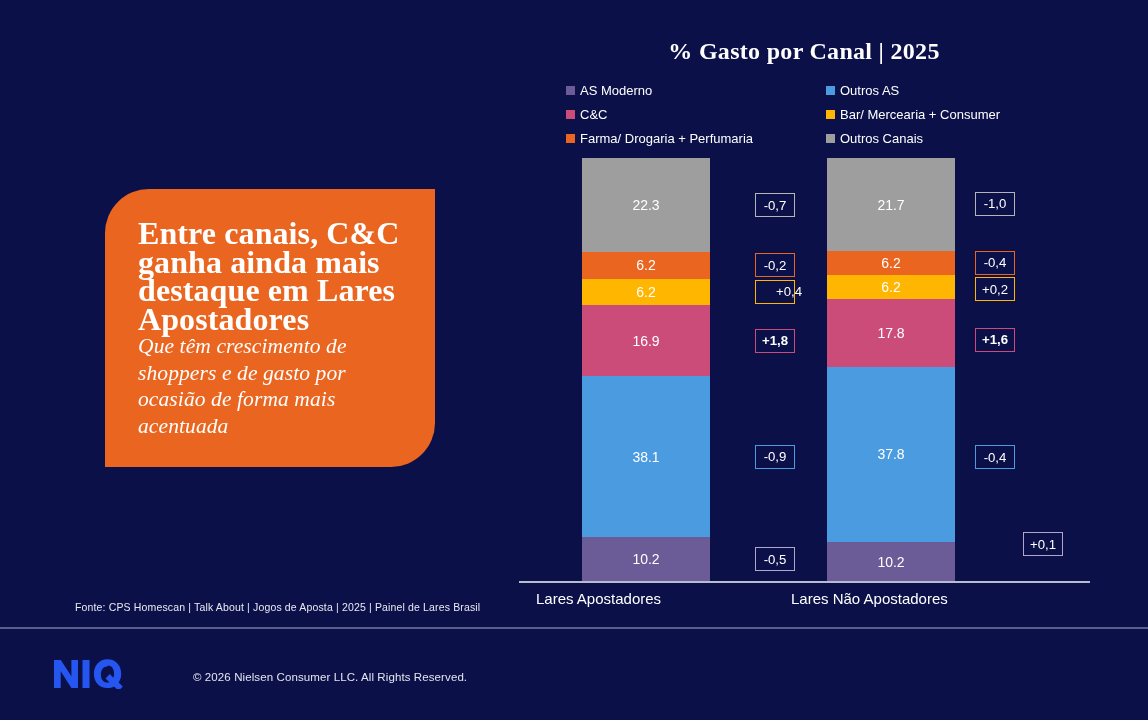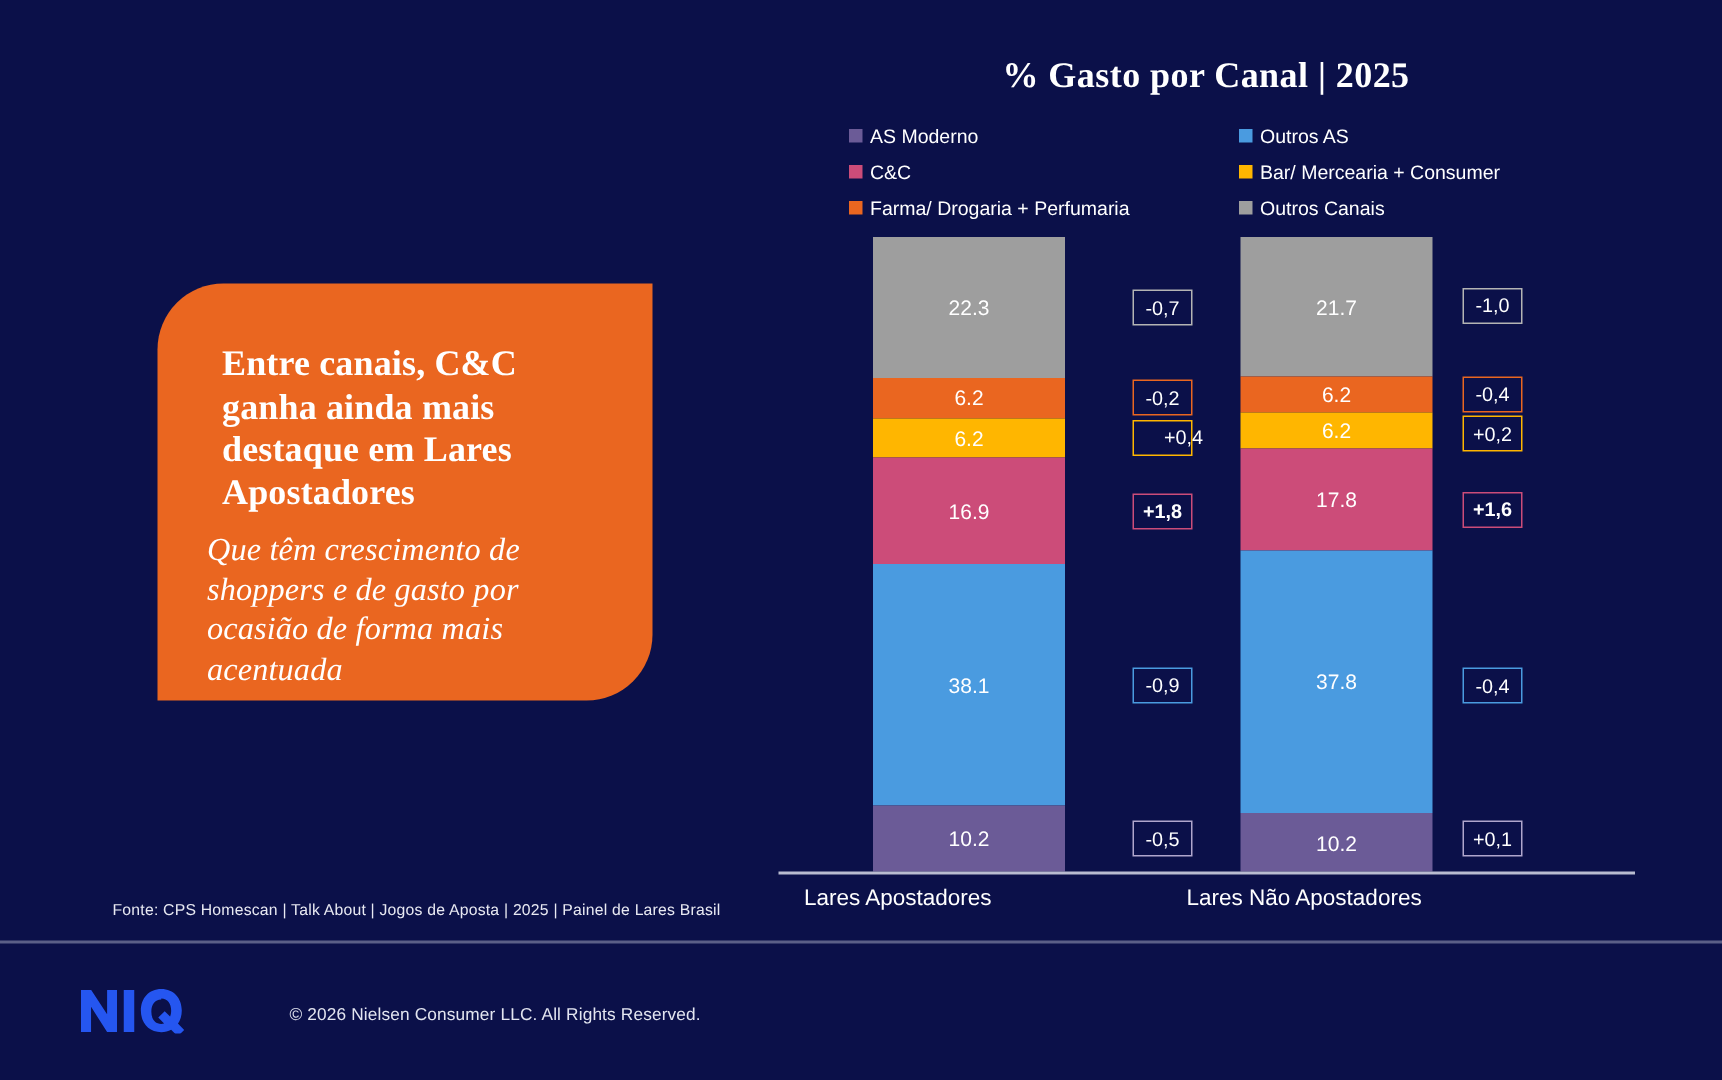--- a/index.html
+++ b/index.html
@@ -29,24 +29,24 @@
     width: 330px;
     height: 278px;
     background: #ea6620;
     border-radius: 44px 0 44px 0;
     box-sizing: border-box;
     padding: 30px 30px 0 33px;
   }
   .callout-heading {
     font-family: "Liberation Serif", serif;
     font-weight: bold;
-    font-size: 24px;
+    font-size: 32px;
     line-height: 28.5px;
     color: #ffffff;
-    margin: 10px;
+    margin: 0;
     letter-spacing: 0.1px;
   }
   .callout-sub {
     font-family: "Liberation Serif", serif;
     font-style: italic;
     font-size: 21.5px;
     line-height: 26.5px;
     color: #ffffff;
     margin: 0;
     letter-spacing: 0.1px;
@@ -295,21 +295,21 @@
           <div class="seg" style="background: rgb(107, 91, 151); height: 43.146px;">
             <span>10.2</span>
           </div>
         </div>
         <div class="delta-col" style="left: 456px;">
           <div class="delta" style="top: 33.8955px; border-color: rgb(180, 180, 180);">-1,0</div>
           <div class="delta" style="top: 92.904px; border-color: rgb(234, 102, 32);">-0,4</div>
           <div class="delta" style="top: 119.13px; border-color: rgb(255, 182, 0);">+0,2</div>
           <div class="delta bold" style="top: 169.89px; border-color: rgb(204, 76, 121);">+1,6</div>
           <div class="delta" style="top: 287.484px; border-color: rgb(74, 155, 224);">-0,4</div>
-          <div class="delta" style="top: 389px; border-color: rgb(176, 166, 204);">+0,1</div>
+          <div class="delta" style="top: 374px; border-color: rgb(176, 166, 204); margin-left: 48px;">+0,1</div>
         </div>
       </div>
     </div>
 
   <div class="axis-line"></div>
 
   <div class="cat-labels" id="cat-labels">
       <div class="cat-label" style="left: 17px; width: 220px;">Lares Apostadores</div>
       <div class="cat-label" style="left: 272px; width: 220px;">Lares Não Apostadores</div>
     </div>

